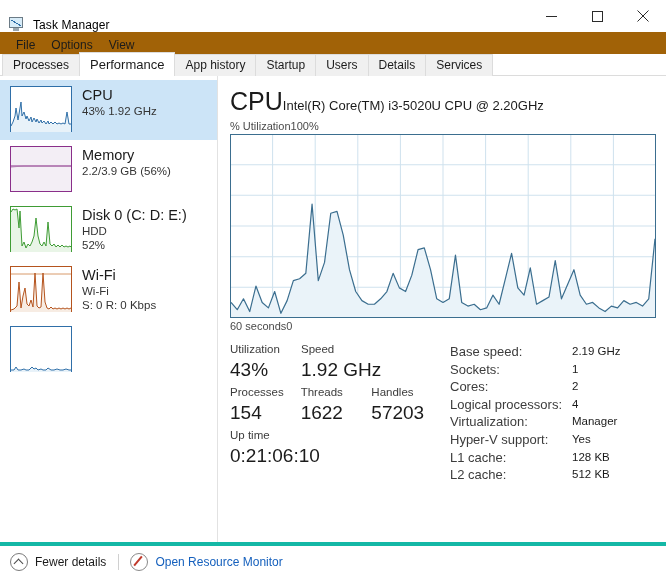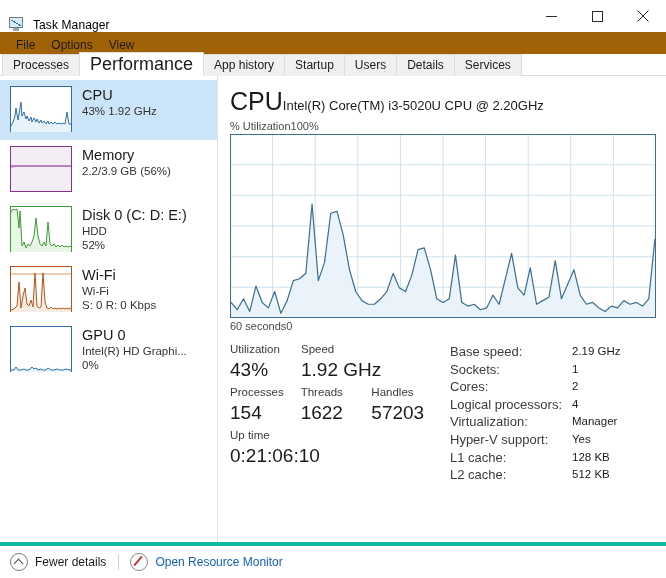--- a/index.html
+++ b/index.html
@@ -111,21 +111,21 @@
     line-height: 15px;
     cursor: default;
     z-index: 1;
   }
   .tab.active {
     background: #ffffff;
     border-color: #dcdcdc;
     padding-top: 4px;
     padding-bottom: 4px;
     z-index: 3;
-    font-size: 18px;
+    font-size: 13px;
   }
 
   
   .content {
     display: flex;
     height: 497px;
     position: relative;
   }
   .sidebar {
     width: 218px;
@@ -428,25 +428,20 @@
       </div>
     </div>
 
     <div class="side-item">
       <div class="side-thumb">
         <svg viewBox="0 0 62 46" preserveAspectRatio="none" width="62" height="46">
           <rect x="0.5" y="0.5" width="61" height="45" fill="#ffffff" stroke="#2f6fa8" stroke-width="1"></rect>
           <polyline fill="#e8f2f9" stroke="none" points="1,46 1,44 4,44 6,41 8,44 11,44 14,43 16,44 19,44 22,41 24,43 26,42 28,44 31,43 33,44 36,44 38,42 41,44 44,44 47,43 50,44 53,44 56,43 59,44 61,44 61,46"></polyline>
           <polyline fill="none" stroke="#2f6fa8" stroke-width="1" points="1,44 4,44 6,41 8,44 11,44 14,43 16,44 19,44 22,41 24,43 26,42 28,44 31,43 33,44 36,44 38,42 41,44 44,44 47,43 50,44 53,44 56,43 59,44 61,44"></polyline>
         </svg>
-      </div>
-      <div class="side-texts">
-        <div class="side-title">GPU 0</div>
-        <div class="side-sub">Intel(R) HD Graphi...</div>
-        <div class="side-sub">0%</div>
       </div>
     </div>
 
   </div>
 
   <div class="main">
 
     <div class="main-head">
       <h1 class="main-title">CPU</h1>
       <div class="main-model">Intel(R) Core(TM) i3-5020U CPU @ 2.20GHz</div>

